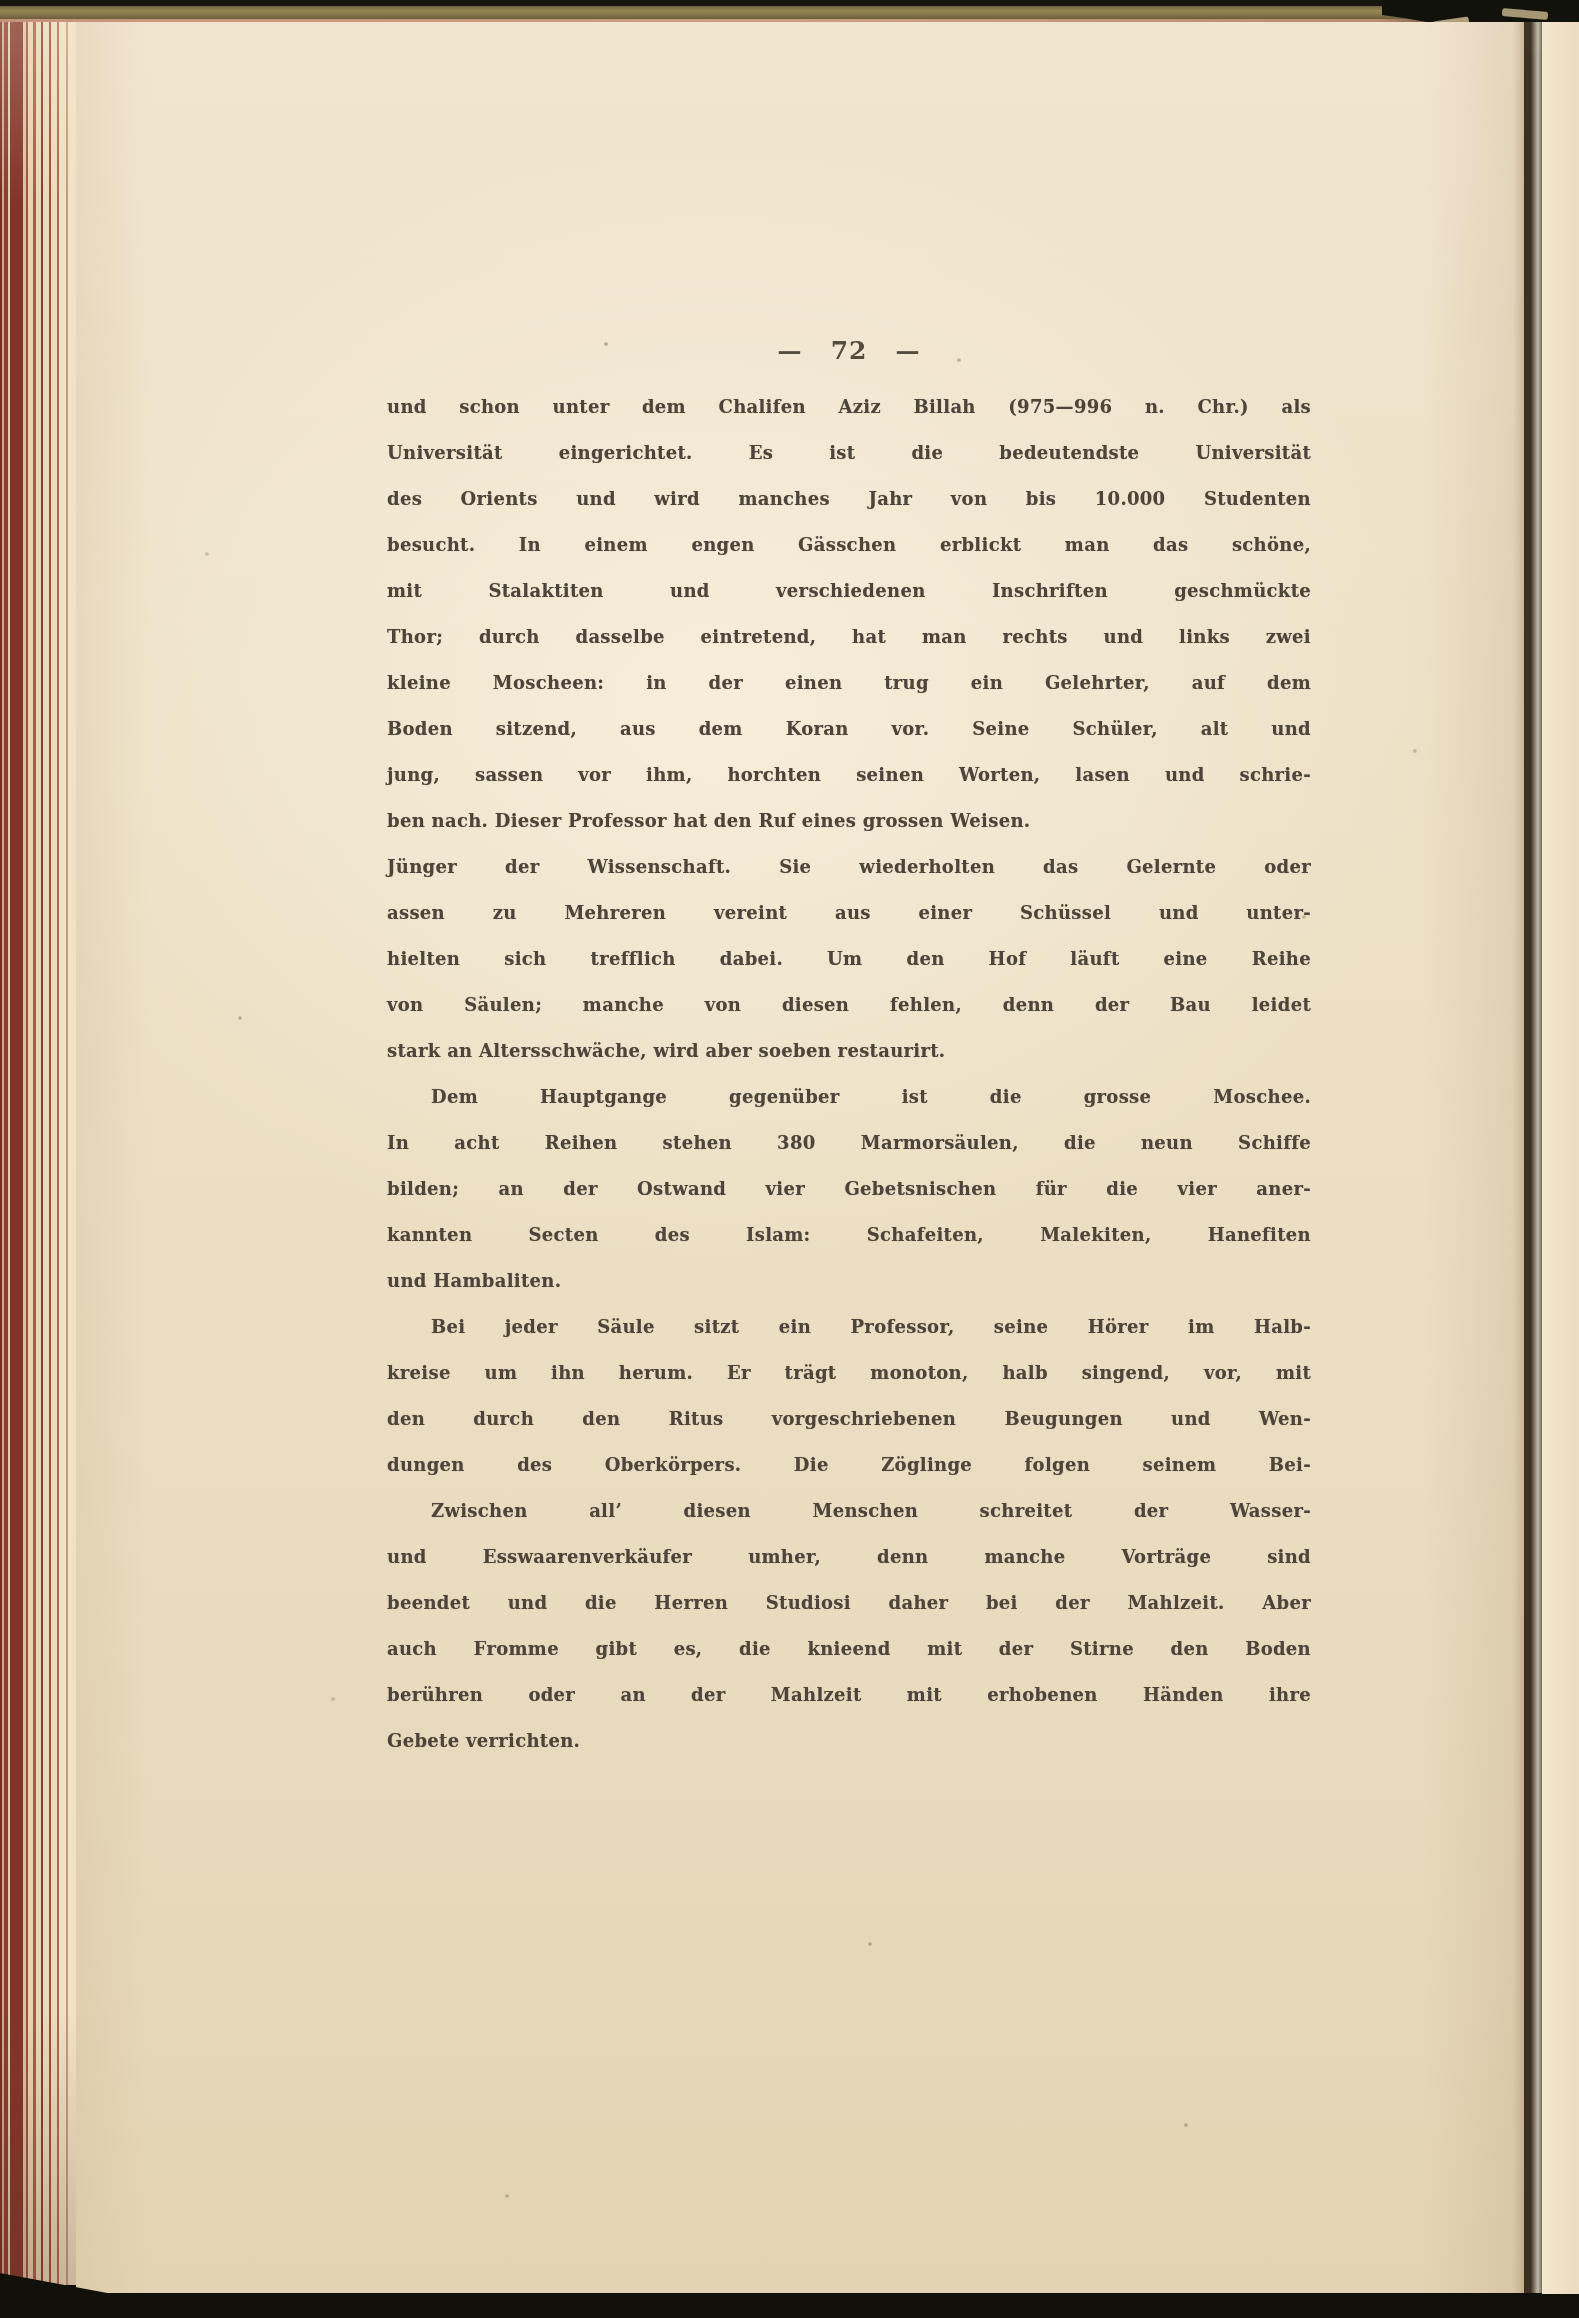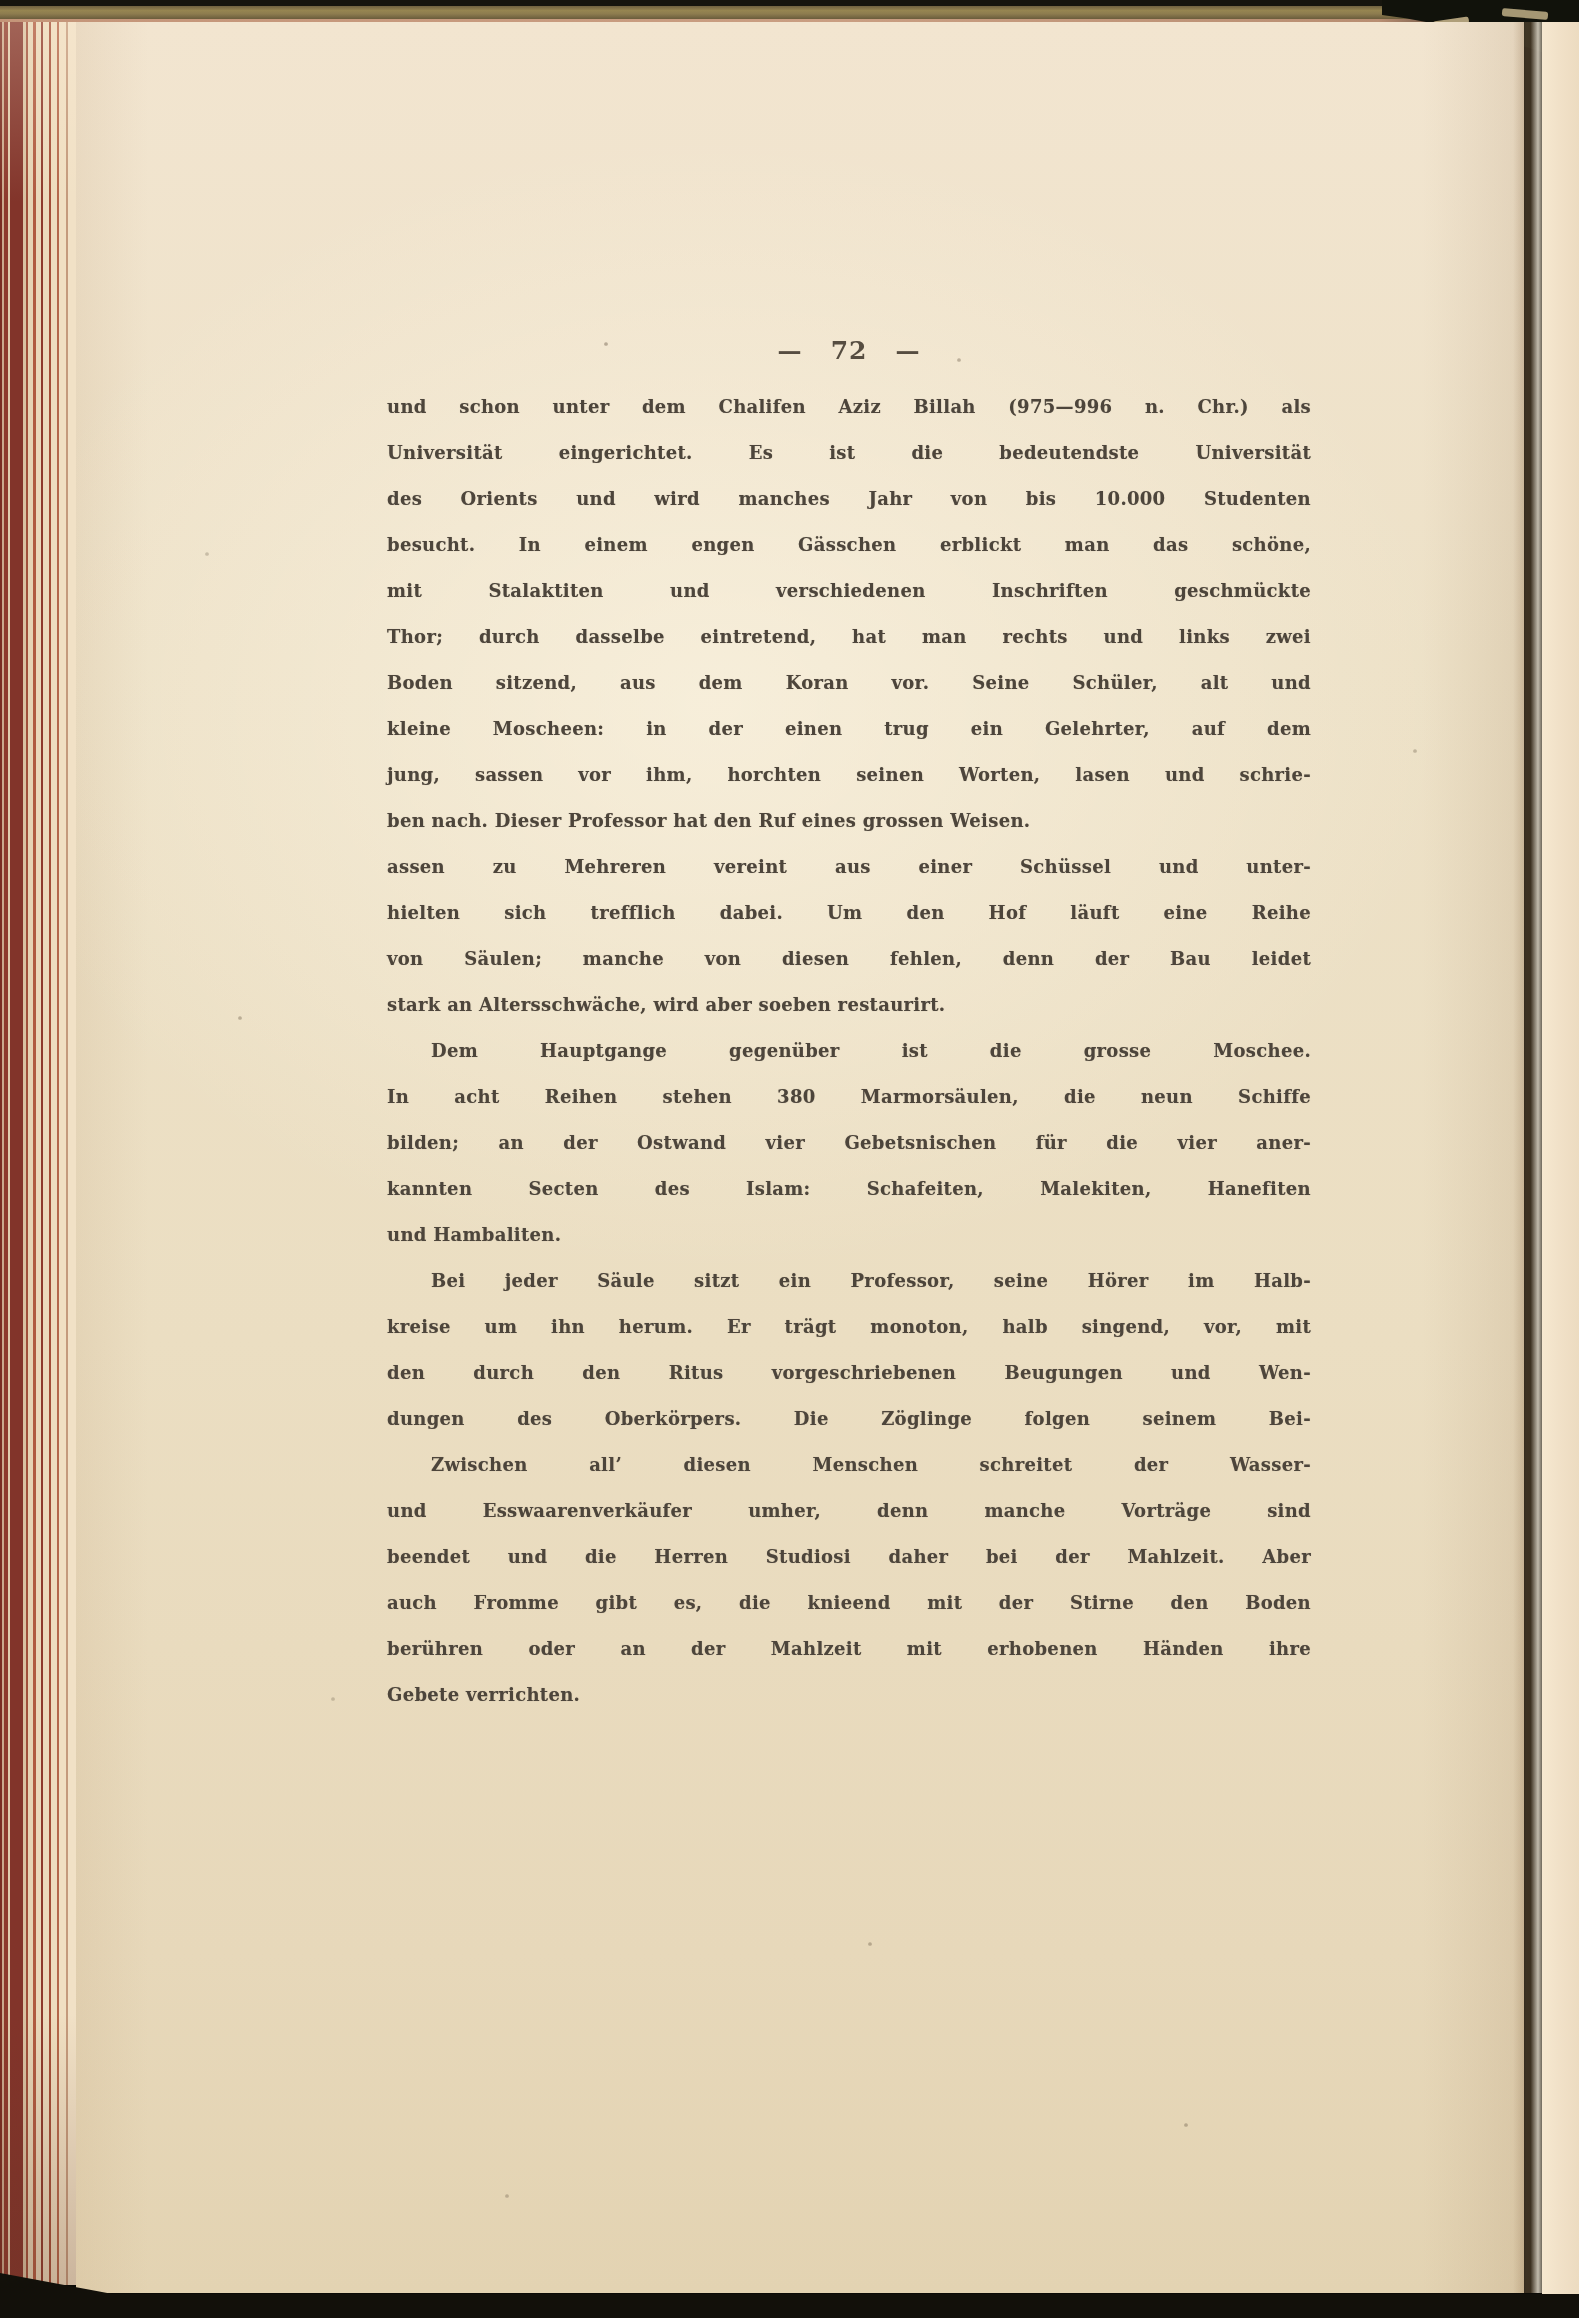--- a/index.html
+++ b/index.html
@@ -112,24 +112,25 @@
       <div class="pagenum">
         <span>—</span><span class="num">72</span><span>—</span>
       </div>
       <div class="text-column">
           <div class="line">und schon unter dem Chalifen Aziz Billah (975—996 n. Chr.) als</div>
           <div class="line">Universität eingerichtet. Es ist die bedeutendste Universität</div>
           <div class="line">des Orients und wird manches Jahr von bis 10.000 Studenten</div>
           <div class="line">besucht. In einem engen Gässchen erblickt man das schöne,</div>
           <div class="line">mit Stalaktiten und verschiedenen Inschriften geschmückte</div>
           <div class="line">Thor; durch dasselbe eintretend, hat man rechts und links zwei</div>
+          <div class="line">kleine Moscheen: in der einen trug ein Gelehrter, auf dem</div>
           <div class="line">Boden sitzend, aus dem Koran vor. Seine Schüler, alt und</div>
-          <div class="line">kleine Moscheen: in der einen trug ein Gelehrter, auf dem</div>
           <div class="line">jung, sassen vor ihm, horchten seinen Worten, lasen und schrie-</div>
           <div class="line last">ben nach. Dieser Professor hat den Ruf eines grossen Weisen.</div>
+          <div class="line">Jünger der Wissenschaft. Sie wiederholten das Gelernte oder</div>
           <div class="line">assen zu Mehreren vereint aus einer Schüssel und unter-</div>
           <div class="line">hielten sich trefflich dabei. Um den Hof läuft eine Reihe</div>
           <div class="line">von Säulen; manche von diesen fehlen, denn der Bau leidet</div>
           <div class="line last">stark an Altersschwäche, wird aber soeben restaurirt.</div>
           <div class="line indent">Dem Hauptgange gegenüber ist die grosse Moschee.</div>
           <div class="line">In acht Reihen stehen 380 Marmorsäulen, die neun Schiffe</div>
           <div class="line">bilden; an der Ostwand vier Gebetsnischen für die vier aner-</div>
           <div class="line">kannten Secten des Islam: Schafeiten, Malekiten, Hanefiten</div>
           <div class="line last">und Hambaliten.</div>
           <div class="line indent">Bei jeder Säule sitzt ein Professor, seine Hörer im Halb-</div>

